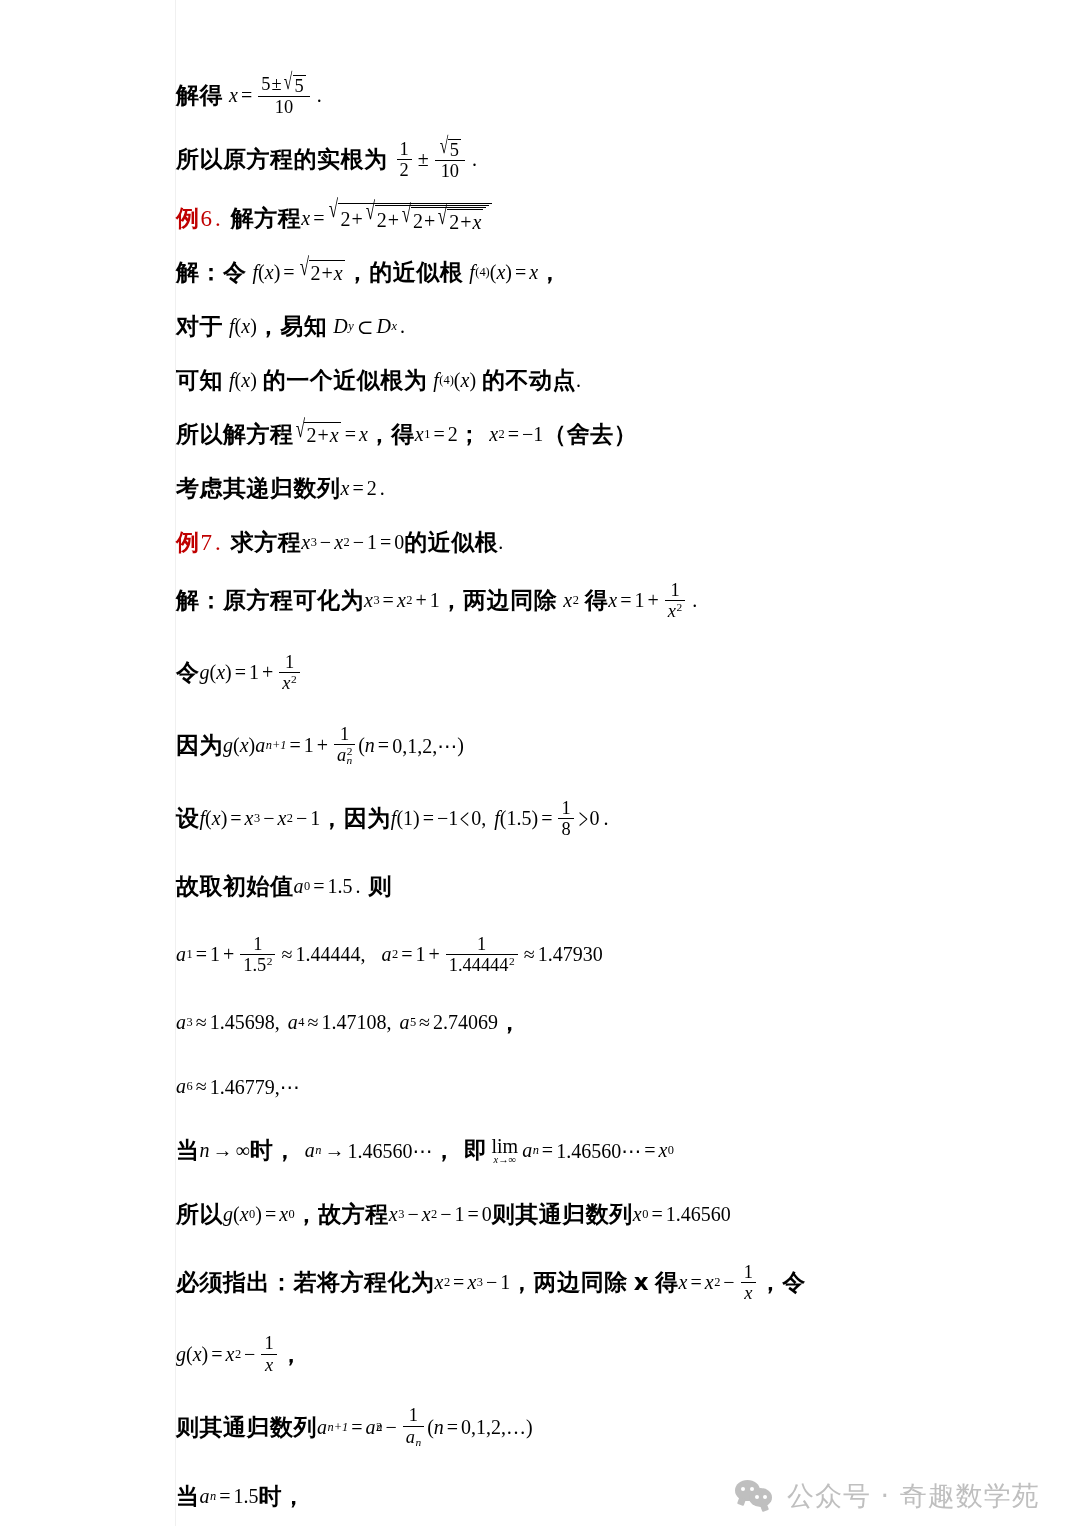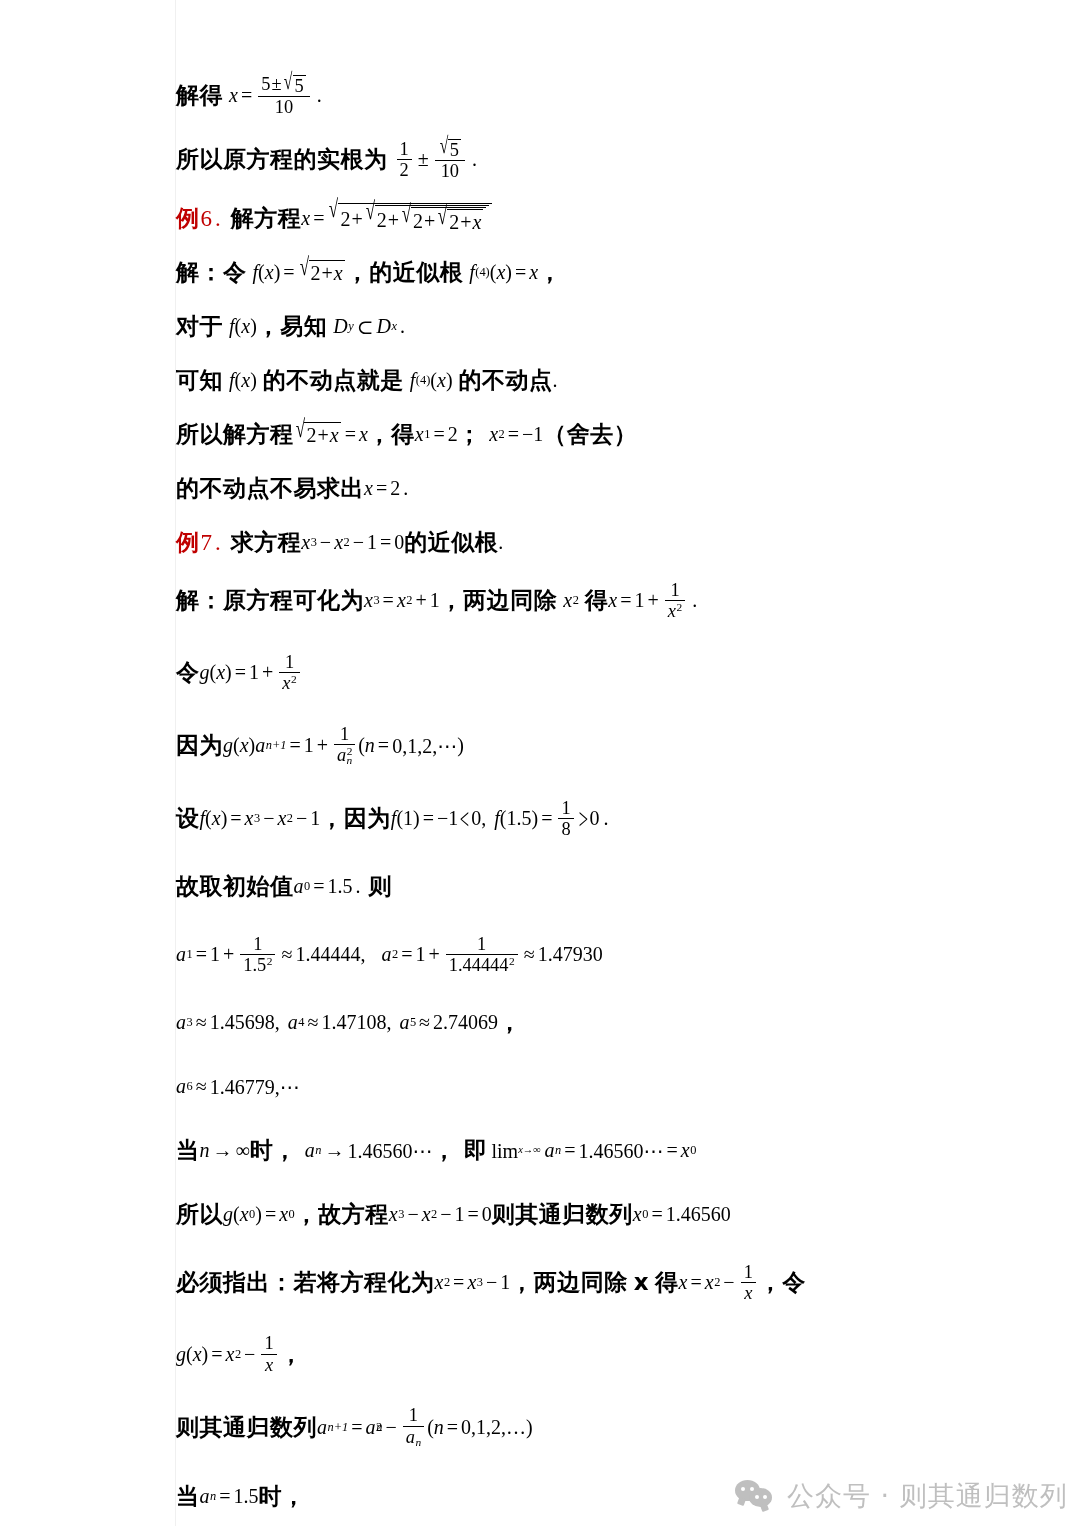--- a/index.html
+++ b/index.html
@@ -156,20 +156,21 @@
     font-style: normal;
     display: inline-block;
     transform: scaleX(0.55);
     margin: 0 -2px;
     line-height: 1;
   }
 
   
   .limop {
     display: inline-flex;
+    flex-direction: column;
     align-items: center;
     justify-content: center;
     margin: 0 4px;
     line-height: 1;
     vertical-align: middle;
   }
   .limop .lim-main { font-style: normal; font-size: 1em; }
   .limop .lim-sub { font-size: 0.52em; font-style: italic; margin-top: -1px; }
 
   .spacer-sm { display: inline-block; width: 8px; }
@@ -387,21 +388,21 @@
     <div class="line">
       <span class="cn">可知</span>
       <span class="cn-gap"></span>
       <span class="m">
         <span class="mi">f</span>
           <span class="mn">(</span>
           <span class="mi">x</span>
           <span class="mn">)</span>
       </span>
       <span class="cn-gap"></span>
-      <span class="cn">的不动点就是</span>
+      <span class="cn">的一个近似根为</span>
       <span class="cn-gap"></span>
       <span class="m">
         <span class="mi">f</span>
           <sup class="p">(4)</sup>
           <span class="mn">(</span>
           <span class="mi">x</span>
           <span class="mn">)</span>
       </span>
       <span class="cn-gap"></span>
       <span class="cn">的不动点</span>
@@ -435,21 +436,21 @@
       <span class="m">
         <span class="mi">x</span>
           <sub class="sn">2</sub>
           <span class="op">=</span>
           <span class="mn">−1</span>
       </span>
       <span class="cn">（舍去）</span>
     </div>
 
     <div class="line">
-      <span class="cn">的不动点不易求出</span>
+      <span class="cn">考虑其递归数列</span>
       <span class="m">
         <span class="mi">x</span>
           <span class="op">=</span>
           <span class="mn">2</span>
         <span class="mn" style="margin-left:3px">.</span>
       </span>
     </div>
 
     <div class="line">
       <span class="cn-red">例</span>
@@ -832,16 +833,16 @@
 
   <div id="footer-watermark">
     <span class="wechat-mark">
       <span class="bubble-a"></span>
       <span class="bubble-b"></span>
       <span class="dot d1"></span>
       <span class="dot d2"></span>
       <span class="dot d3"></span>
       <span class="dot d4"></span>
     </span>
-    <span class="wm-text">公众号 · 则其通归数列</span>
+    <span class="wm-text">公众号 · 奇趣数学苑</span>
   </div>
 
 </div>
 
 </body></html>

